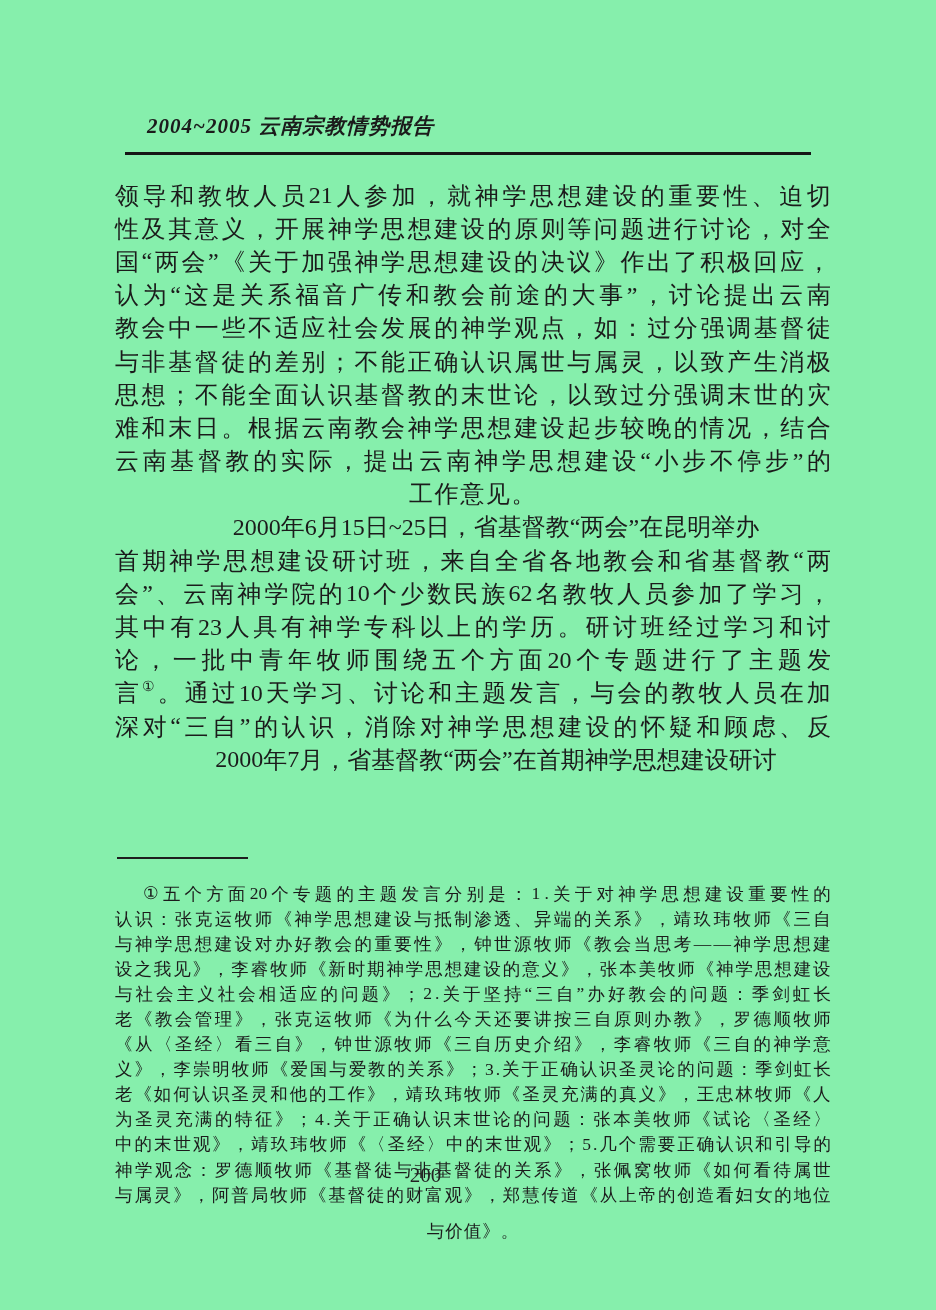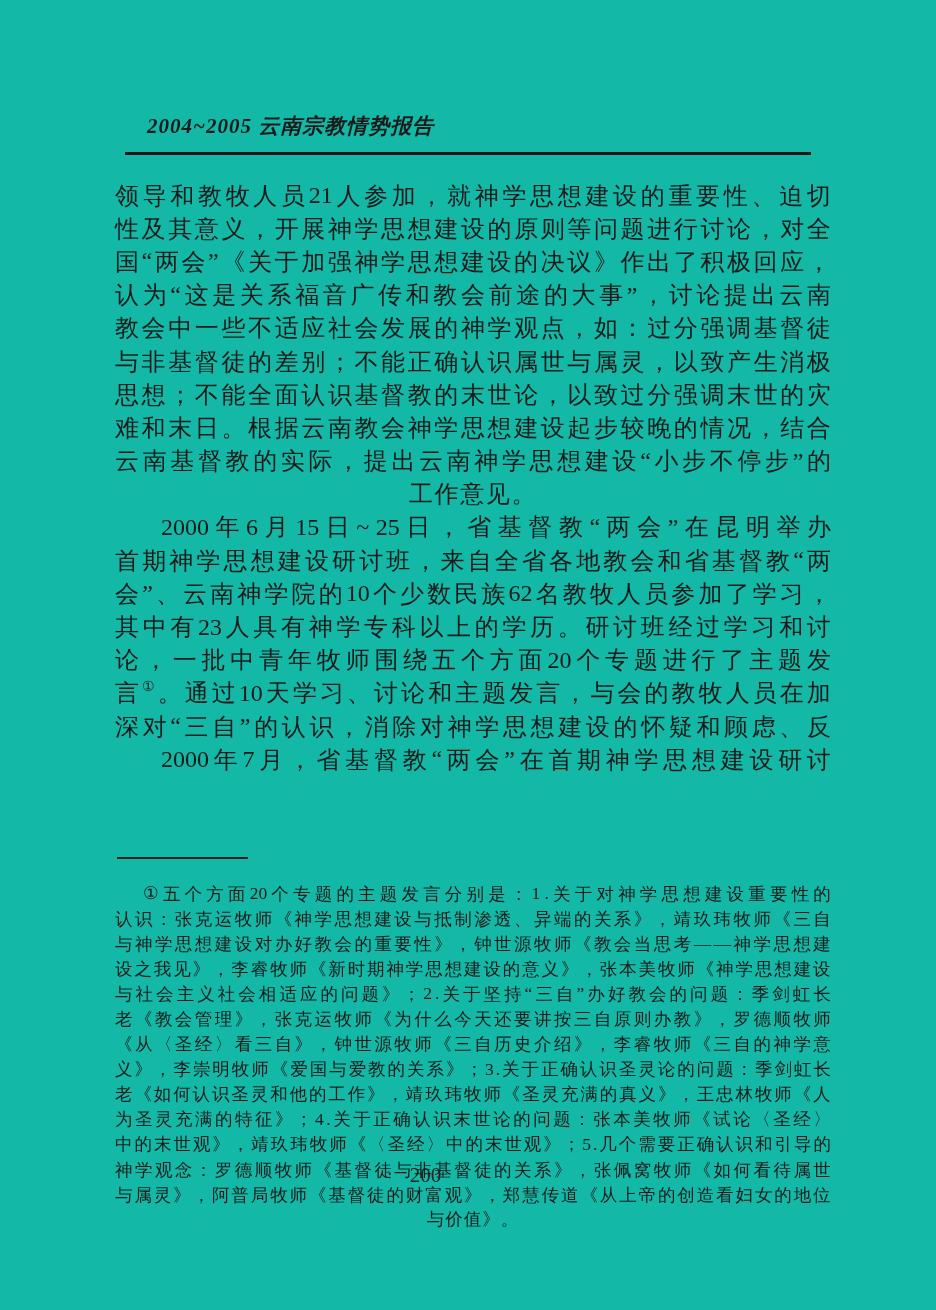--- a/index.html
+++ b/index.html
@@ -1,19 +1,19 @@
 <!DOCTYPE html>
 <html><head>
 <meta charset="utf-8">
 <style>
   html,body{margin:0;padding:0;}
   .page{
     position:relative;
     width:936px;height:1310px;
-    background:#14b8a6;
+    background:#86efac;
     overflow:hidden;
     font-family:"Liberation Serif","DejaVu Serif",serif;
     color:#1b1b1b;
   }
   .header-title{
     position:absolute;left:147px;top:112px;
     font-style:italic;font-weight:bold;
     font-size:21px;letter-spacing:1px;
     white-space:nowrap;
   }
@@ -21,32 +21,32 @@
     position:absolute;left:125px;top:152px;
     width:686px;height:3px;background:#161616;
   }
   .body{
     position:absolute;left:115px;top:179px;width:716px;
     font-size:24px;
   }
   .ln{height:33.2px;}
   .jline{display:flex;justify-content:space-between;align-items:center;}
   .pline{line-height:33.2px;letter-spacing:1.6px;white-space:nowrap;text-align:center;}
-  .body .indent{padding-left:46px;}
+  .body .indent{padding-left:46px;justify-content:center;}
   .c-sup{font-size:14px;position:relative;top:-7px;}
   .fn-rule{
     position:absolute;left:117px;top:857px;
     width:131px;height:2px;background:#1e1e1e;
   }
   .fn{
     position:absolute;left:115px;top:881px;width:716px;
     font-size:17.5px;
   }
   .fn .ln{height:25.1px;}
-  .fn .pline{line-height:25.1px;letter-spacing:1px;}
+  .fn .pline{line-height:25.1px;letter-spacing:1px;margin-top:12px;}
   .fn .indent{padding-left:28px;}
   .footer{
     position:absolute;left:0;top:1163px;width:755px;
     text-align:center;font-size:21px;color:#222;margin-left:48px;
   }
   .footer .dot{margin:0 17px;font-size:18px;position:relative;top:-2px;}
 </style>
 </head>
 <body>
 

